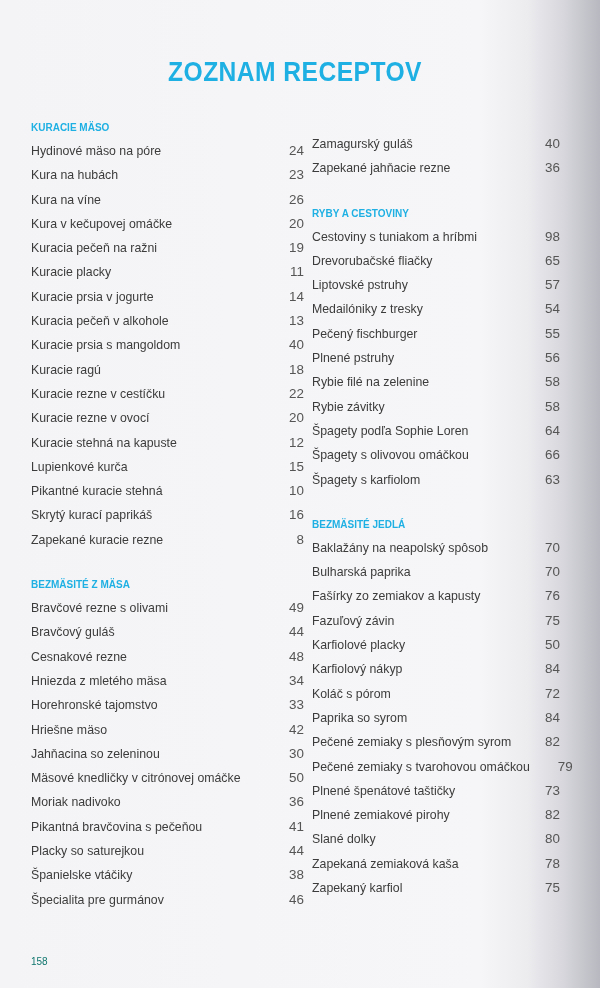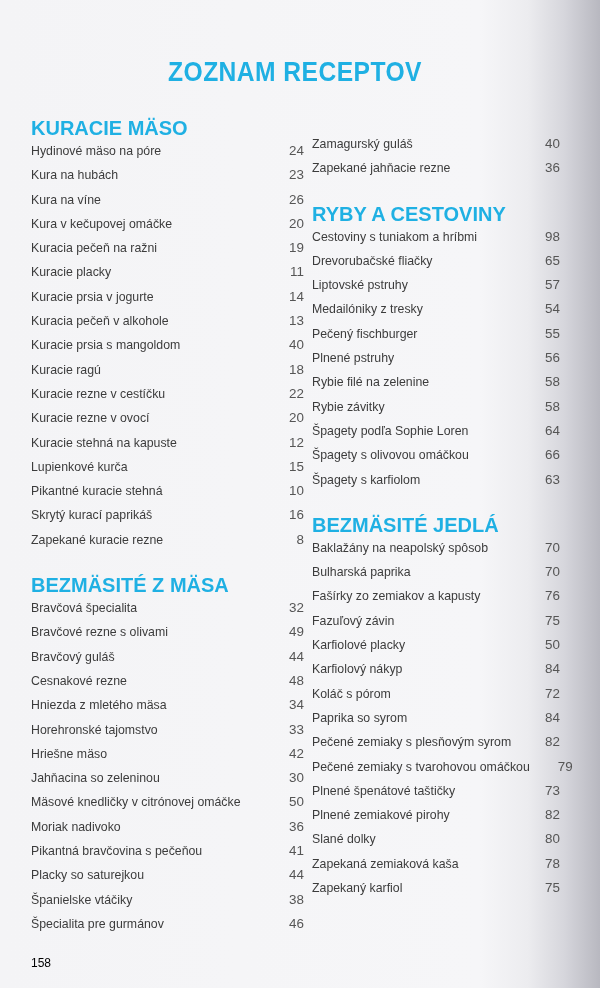--- a/index.html
+++ b/index.html
@@ -12,32 +12,32 @@
   .title {
     position:absolute; top:56px; left:0; width:590px; text-align:center;
     font-size:28px; font-weight:bold; color:#1fb0e3; letter-spacing:0.5px;
     transform: scaleX(0.88); transform-origin: 295px 0;
   }
   .col { position:absolute; width:270px; }
   .col.left { left:31px; top:115px; }
   .col.right { left:312px; top:132px; width:248px; }
   .section { margin-bottom:22px; }
   .sec-title {
-    font-size:20px; font-weight:bold; color:#1fb0e3; height:22px; line-height:22px;
+    font-size:10px; font-weight:bold; color:#1fb0e3; height:22px; line-height:22px;
     margin-top:2px;
   }
   .row {
     display:flex; justify-content:space-between; height:24.3px; line-height:24.3px;
     font-size:13.4px; color:#3c3c3c;
   }
   .row .name { white-space:nowrap; transform:scaleX(0.92); transform-origin:left; }
   .row .page { text-align:right; min-width:24px; color:#555; }
   .left .row .page { margin-right:-3px;text-align:right; }
   .footer-num {
-    position:absolute; left:31px; top:956px; font-size:12px; color:#000000;
+    position:absolute; left:31px; top:956px; font-size:10px; color:#0f766e;
   }
 </style>
 </head>
 <body>
 
 <div class="title">ZOZNAM RECEPTOV</div>
 
 <div class="col left">
   <div class="section">
     <div class="sec-title">KURACIE MÄSO</div>
@@ -109,24 +109,20 @@
         <div class="row">
           <span class="name">Zapekané kuracie rezne</span>
           <span class="page">8</span>
         </div>
       </div>
   </div>
   <div class="section">
     <div class="sec-title">BEZMÄSITÉ Z MÄSA</div>
     <div>
         <div class="row">
-          <span class="name">Bravčová špecialita</span>
-          <span class="page">32</span>
-        </div>
-        <div class="row">
           <span class="name">Bravčové rezne s olivami</span>
           <span class="page">49</span>
         </div>
         <div class="row">
           <span class="name">Bravčový guláš</span>
           <span class="page">44</span>
         </div>
         <div class="row">
           <span class="name">Cesnakové rezne</span>
           <span class="page">48</span>

